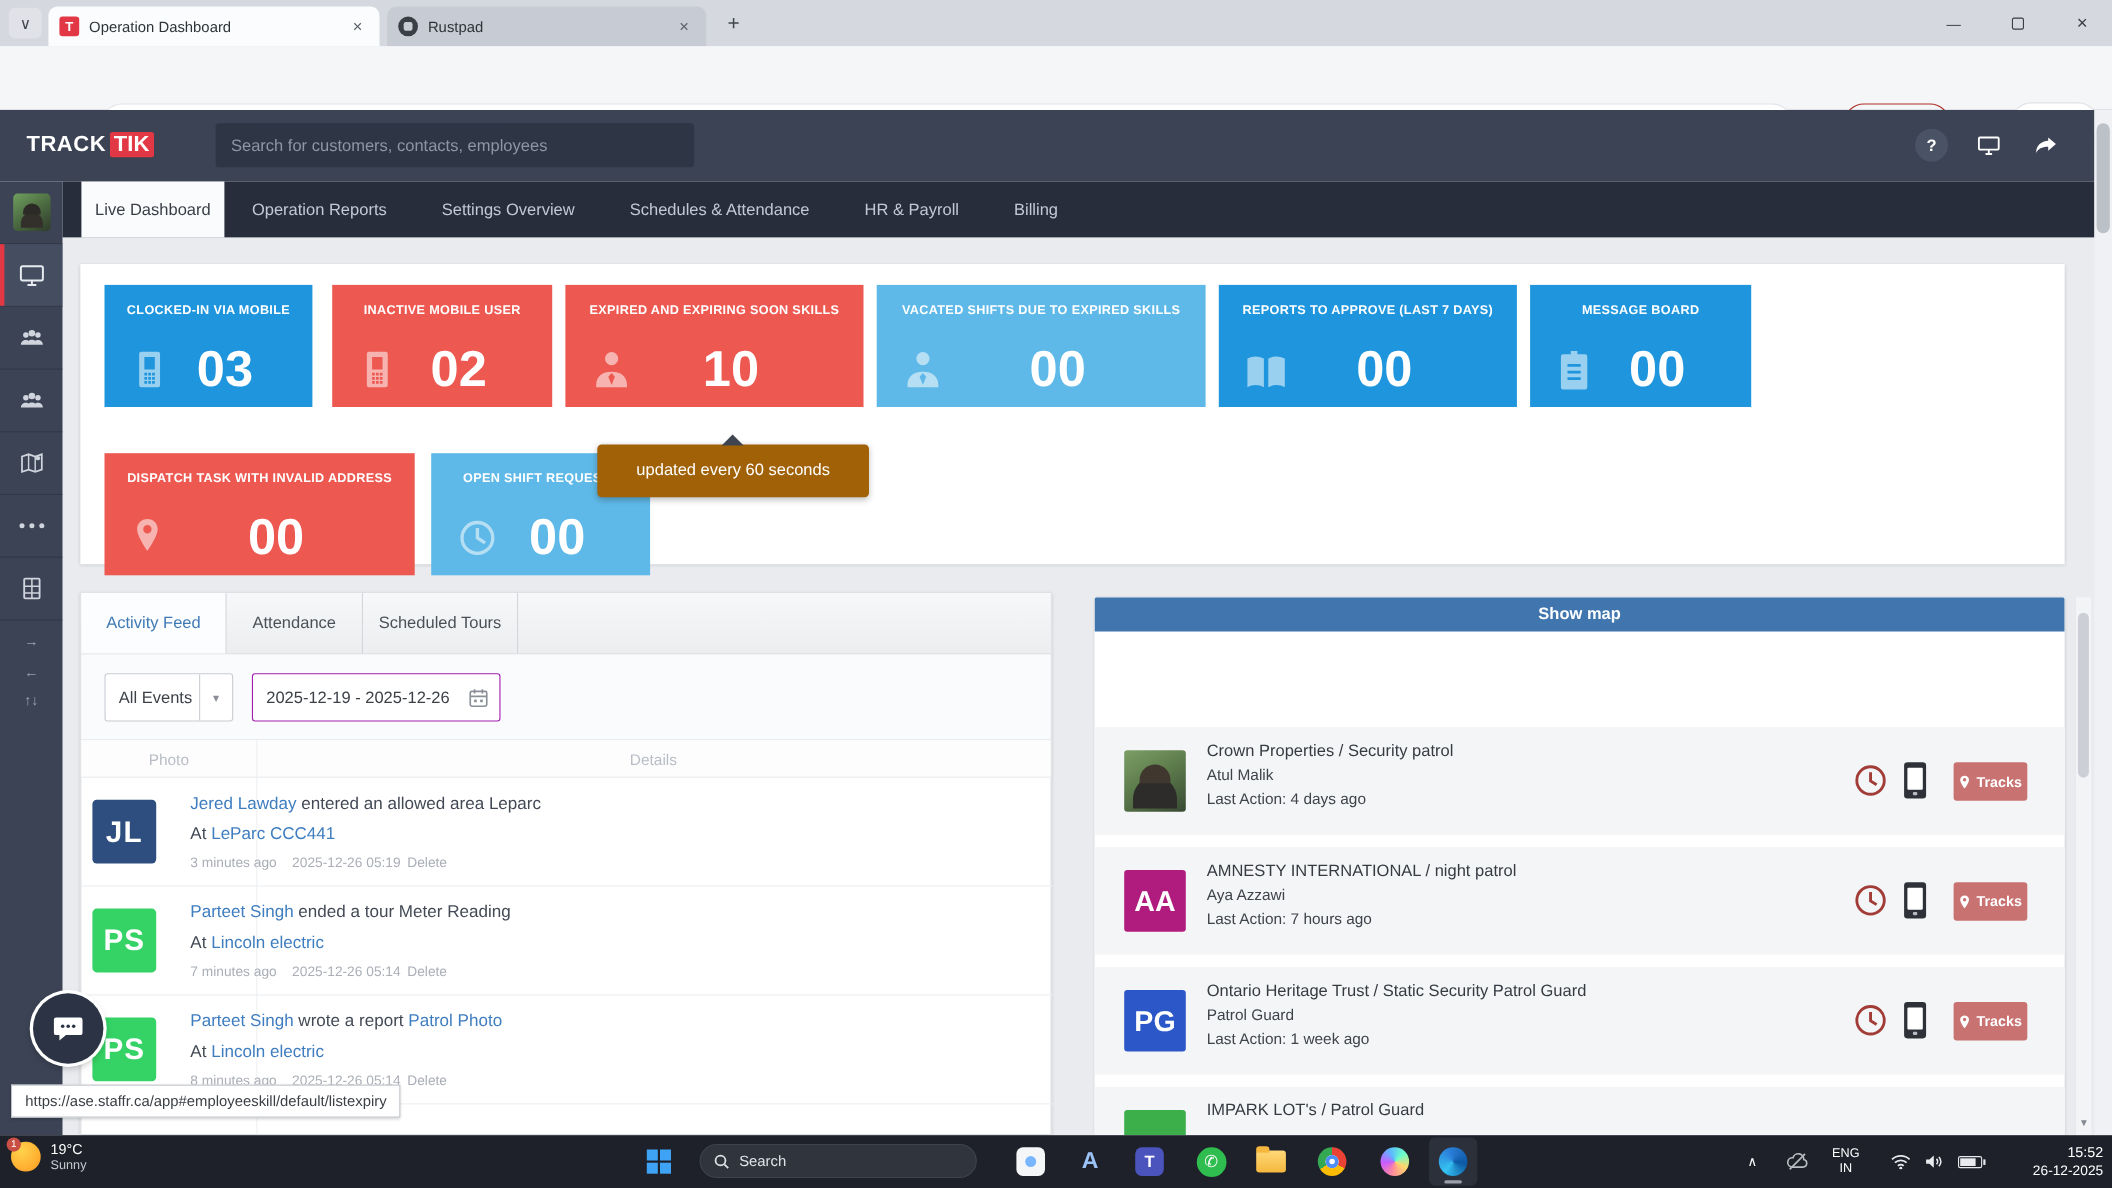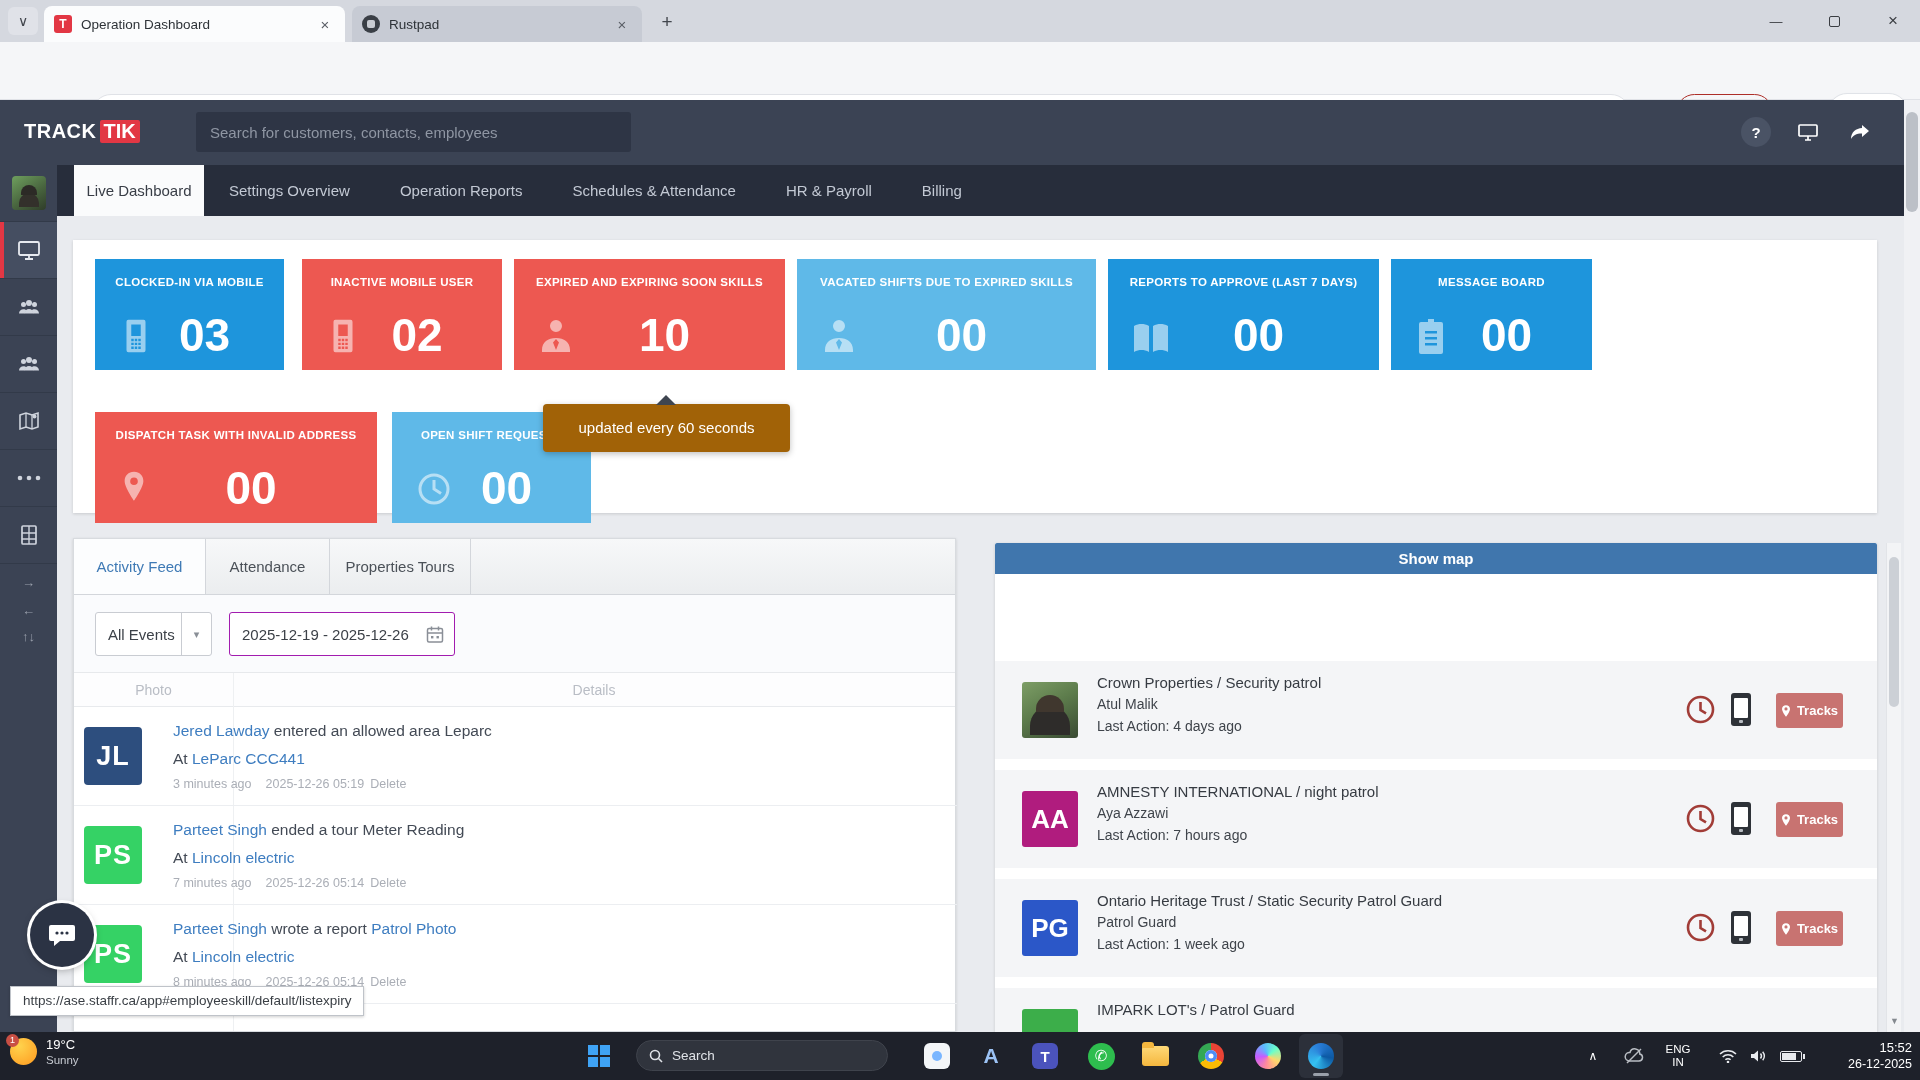--- a/index.html
+++ b/index.html
@@ -258,22 +258,22 @@
     </div>
     <div class="hicon" style="left:1845px;">
       <svg width="22" height="18" viewBox="0 0 22 18">
           <path d="M13 2l7 6-7 6v-3.5C7 10.5 4 12.5 2 16c0-7 5-10.5 11-11z" fill="#fff"></path>
         </svg>
     </div>
   </div>
 
   <div class="tt-nav">
     <div class="nav-tab active">Live Dashboard</div>
+    <div class="nav-tab">Operation Reports</div>
     <div class="nav-tab">Settings Overview</div>
-    <div class="nav-tab">Operation Reports</div>
     <div class="nav-tab">Schedules &amp; Attendance</div>
     <div class="nav-tab">HR &amp; Payroll</div>
     <div class="nav-tab">Billing</div>
   </div>
 
   <div class="tt-sidebar">
     <div class="scell">
         <span class="side-avatar"></span>
       </div>
     <div class="scell active">
@@ -391,21 +391,21 @@
           </svg>
         <div class="val">00</div>
       </div>
       <div class="tip">updated every 60 seconds</div>
     </div>
 
     <div class="card left-card">
       <div class="lp-tabs">
         <div class="lp-tab active" style="width:132px;">Activity Feed</div>
         <div class="lp-tab" style="width:124px;">Attendance</div>
-        <div class="lp-tab" style="width:141px;">Properties Tours</div>
+        <div class="lp-tab" style="width:141px;">Scheduled Tours</div>
       </div>
       <div class="lp-filter">
         <div class="sel">
           <span class="st">All Events</span>
           <span class="sa">▾</span>
         </div>
         <div class="datef">
           <span class="dt">2025-12-19 - 2025-12-26</span>
           <svg width="18" height="19" viewBox="0 0 18 19">
               <rect x="1.5" y="3.5" width="15" height="13.5" rx="1.5" fill="none" stroke="#8a8f97" stroke-width="1.5"></rect>

